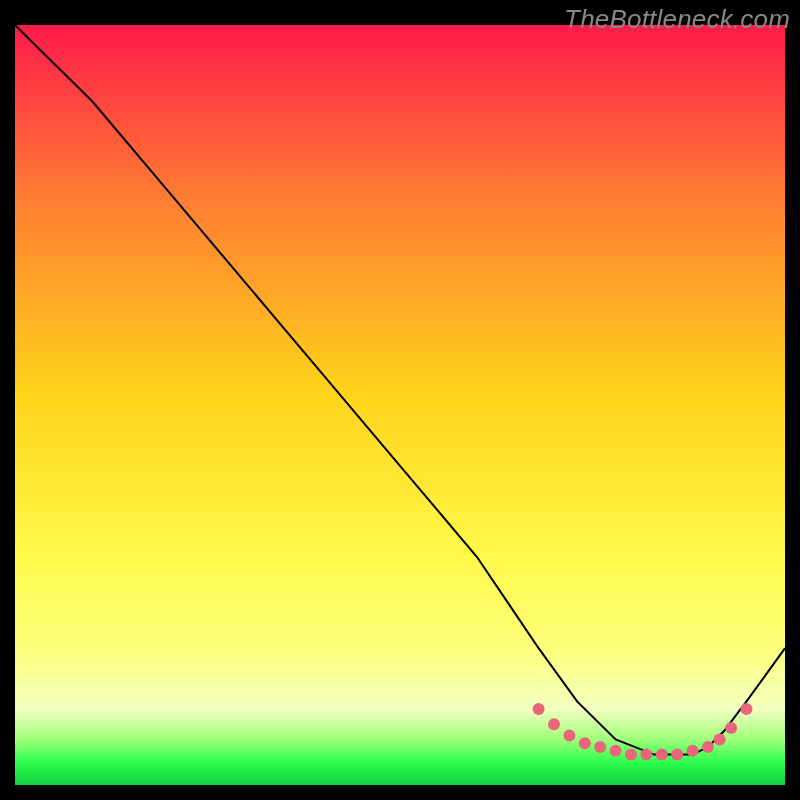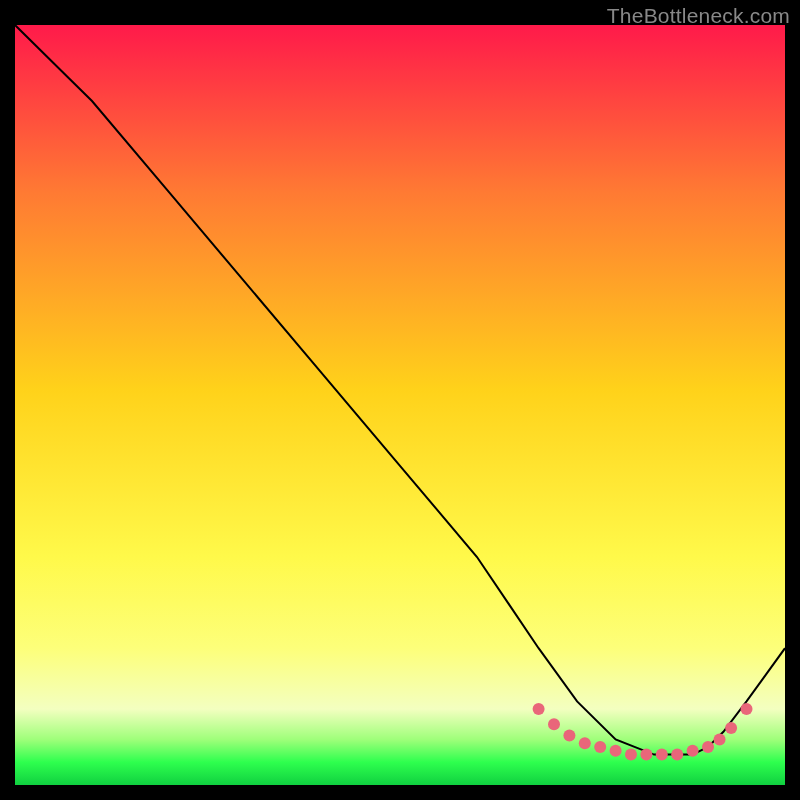--- a/index.html
+++ b/index.html
@@ -15,23 +15,24 @@
     position: relative;
     width: 800px;
     height: 800px;
     background: #000;
   }
   .watermark {
     position: absolute;
     top: 4px;
     right: 10px;
     color: #888;
-    font-size: 21px;
+    font-size: 26px;
     letter-spacing: 0.2px;
     z-index: 20;
+    font-style: italic;
   }
   .plot {
     position: absolute;
     left: 15px;
     top: 25px;
     width: 770px;
     height: 760px;
     overflow: hidden;
     z-index: 5;
   }

